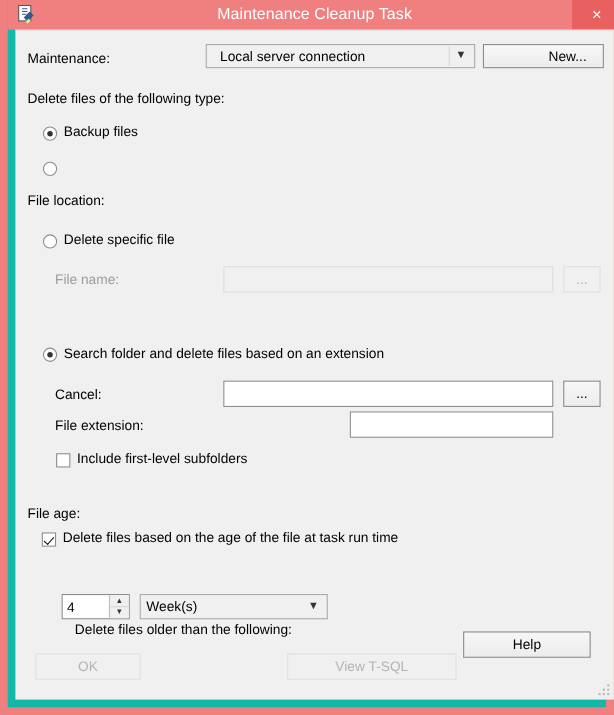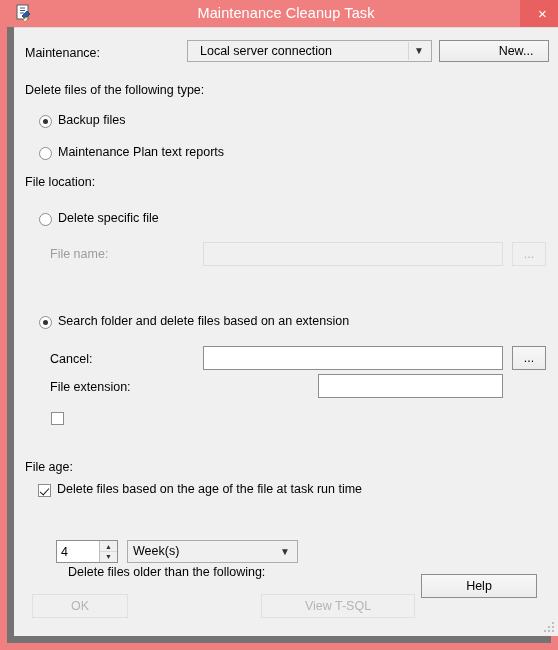--- a/index.html
+++ b/index.html
@@ -12,21 +12,21 @@
     height: 650px;
     overflow: hidden;
     font-family: "Liberation Sans", sans-serif;
   }
   .window {
     position: absolute;
     left: 0; top: 0;
     width: 558px;
     height: 650px;
     box-sizing: border-box;
-    background: #737373;
+    background: #14b8a6;
     border: 7px solid #f08080;
     border-top: 0;
   }
   .titlebar {
     position: absolute;
     left: 0; top: -0px;
     width: 558px;
     height: 27px;
     background: #f08080;
     display: block;
@@ -260,21 +260,20 @@
       <span class="arrow">▼</span>
     </div>
     <div class="btn strong" style="left:425px; top:12px; width:110px; height:22px;padding-left:44px;">New...</div>
 
     <div class="lbl" style="left:11px; top:55px;">Delete files of the following type:</div>
 
     <div class="radio checked" style="left:25px; top:87px;"></div>
     <div class="lbl" style="left:44px; top:85px;">Backup files</div>
 
     <div class="radio" style="left:25px; top:119px;"></div>
-    <div class="lbl" style="left:44px; top:117px;">Maintenance Plan text reports</div>
 
     <div class="lbl" style="left:11px; top:147px;">File location:</div>
 
     <div class="radio" style="left:25px; top:185px;"></div>
     <div class="lbl" style="left:44px; top:183px;">Delete specific file</div>
 
     <div class="lbl dim" style="left:36px; top:219px;">File name:</div>
     <div class="tbox disabled" style="left:189px; top:214px; width:300px; height:24px;"></div>
     <div class="btn disabled" style="left:498px; top:214px; width:34px; height:24px;">...</div>
 
@@ -282,20 +281,21 @@
     <div class="lbl" style="left:44px; top:286px;">Search folder and delete files based on an extension</div>
 
     <div class="lbl" style="left:36px; top:324px;">Cancel:</div>
     <div class="tbox" style="left:189px; top:318px; width:300px; height:24px;"></div>
     <div class="btn strong" style="left:498px; top:318px; width:34px; height:24px;">...</div>
 
     <div class="lbl" style="left:36px; top:352px;">File extension:</div>
     <div class="tbox" style="left:304px; top:346px; width:185px; height:24px;"></div>
 
     <div class="cbox" style="left:37px; top:384px;"></div>
+    <div class="lbl" style="left:56px; top:382px;">Include first-level subfolders</div>
 
     <div class="lbl" style="left:11px; top:432px;">File age:</div>
 
     <div class="cbox checked" style="left:24px; top:456px;"></div>
     <div class="lbl" style="left:43px; top:454px;">Delete files based on the age of the file at task run time</div>
 
     <div class="lbl" style="left:54px; top:489px;margin-top:48px;">Delete files older than the following:</div>
 
     <div class="spin" style="left:42px; top:512px; width:62px; height:23px;">
       <span class="val">4</span>

